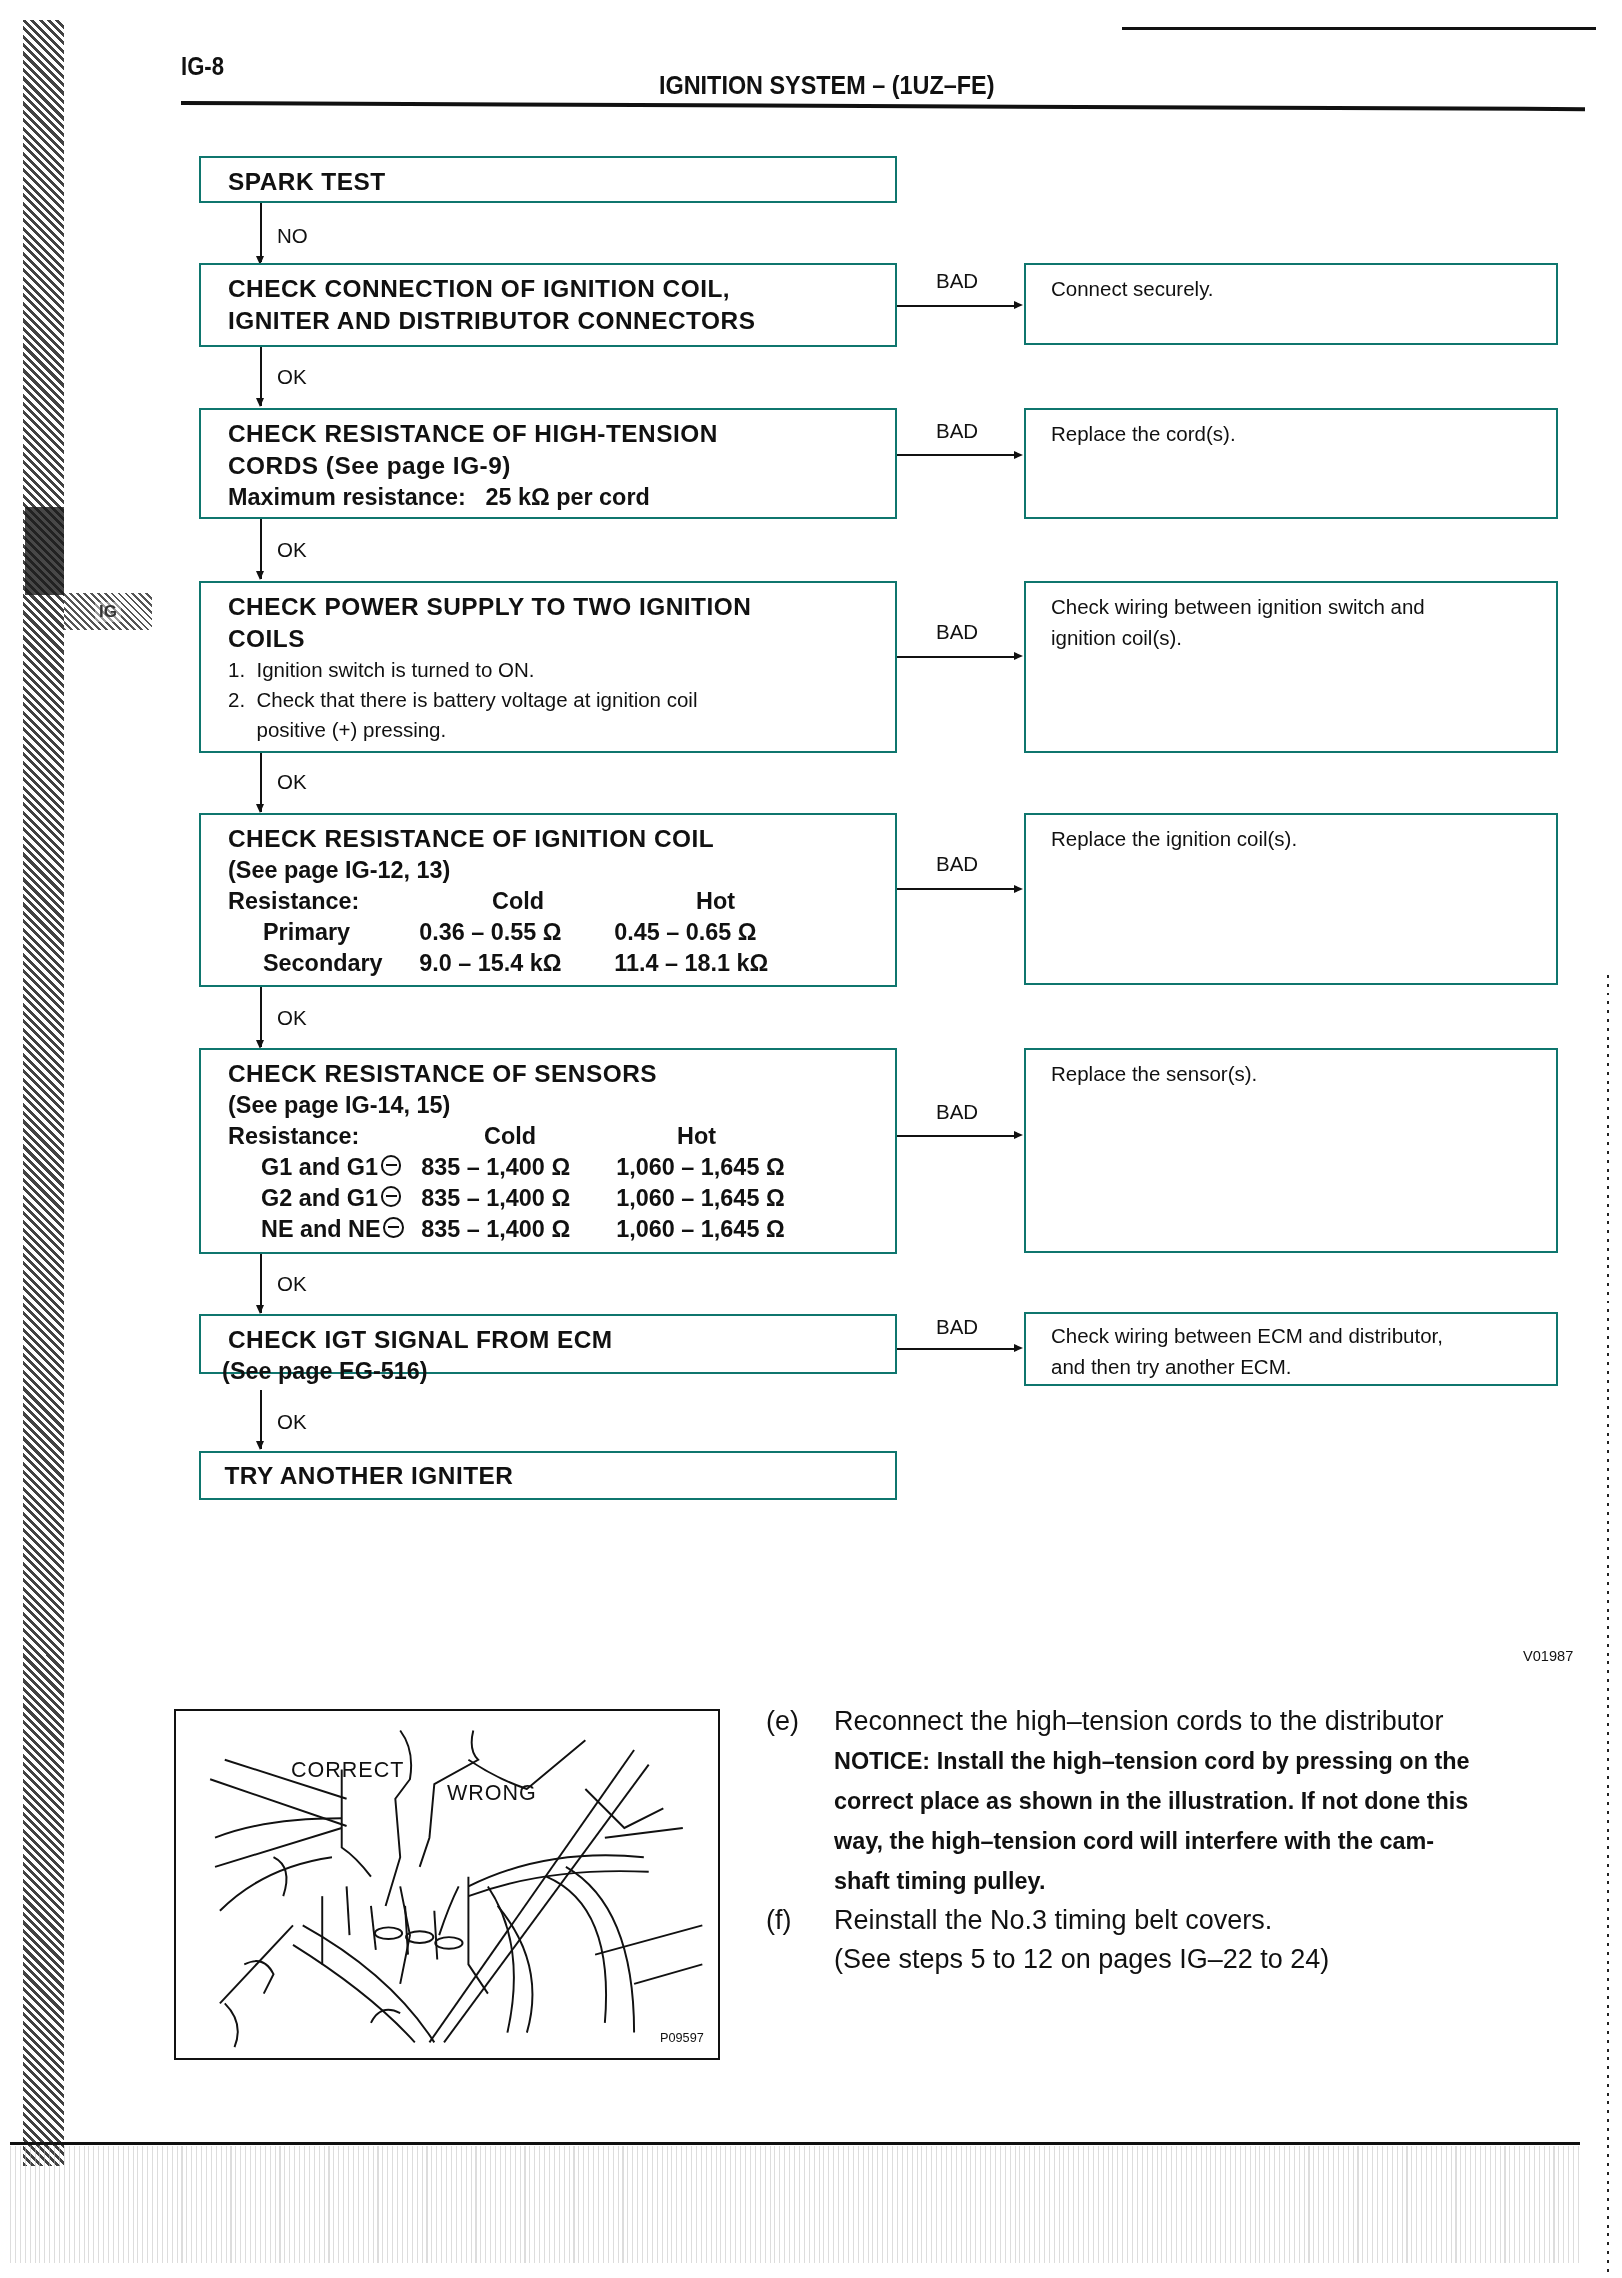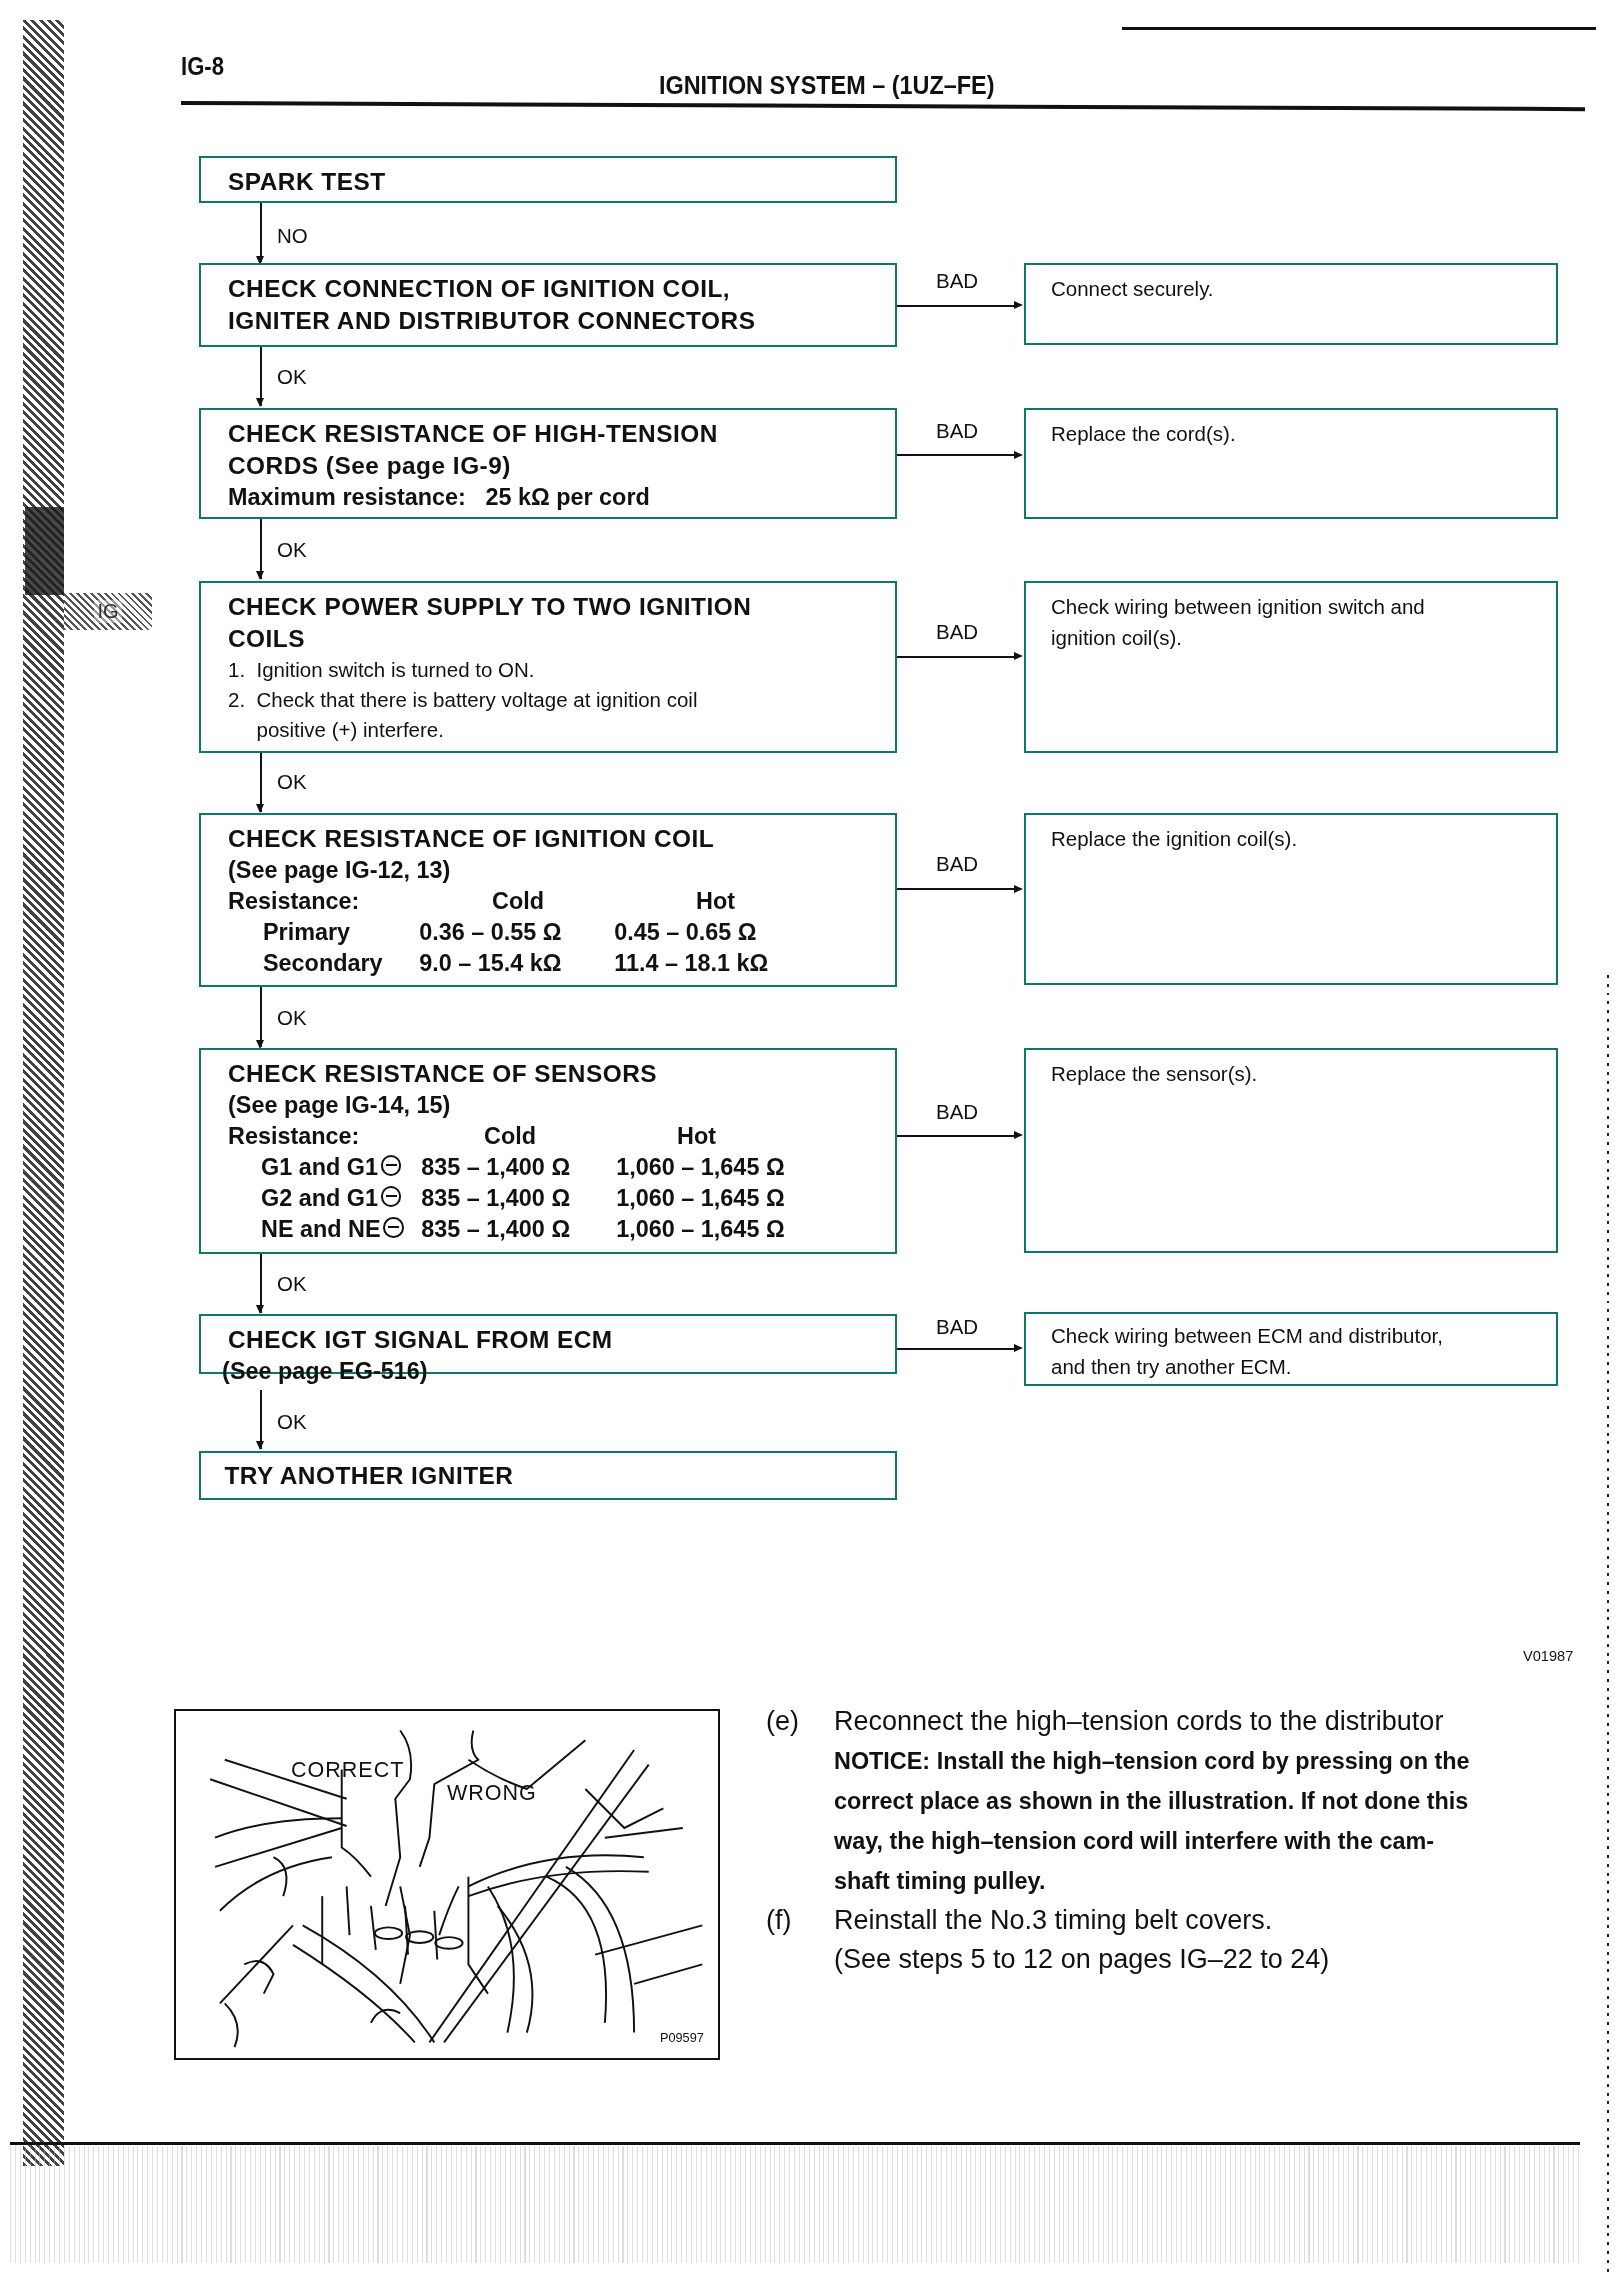--- a/index.html
+++ b/index.html
@@ -6,21 +6,21 @@
   body{width:1623px;height:2278px;position:relative;overflow:hidden;font-family:"Liberation Sans",sans-serif;color:#111;}
   .abs{position:absolute;}
   
   .strip{position:absolute;left:23.4px;top:19.5px;width:41px;height:2146px;
     background-image:repeating-linear-gradient(45deg,#222 0 2.9px,#fff 2.9px 5.9px),repeating-linear-gradient(-45deg,#222 0 2.9px,transparent 2.9px 5.9px);
     opacity:.85;}
   .strip-dark{position:absolute;left:25px;top:507px;width:39px;height:88px;background:#1a1a1a;opacity:.8;}
   .ig-tab{position:absolute;left:64px;top:593px;width:88px;height:37px;
     background-image:repeating-linear-gradient(45deg,#555 0 2px,#fff 2px 4.9px);
     display:flex;align-items:center;justify-content:center;}
-  .ig-tab span{font-weight:normal;font-size:20px;color:#333;background:rgba(255,255,255,.4);padding:0 3.9px;text-align:center;}
+  .ig-tab span{font-weight:bold;font-size:17px;color:#333;background:rgba(255,255,255,.4);padding:0 3.9px;text-align:center;}
   .page-num{left:181px;top:51px;font-size:26px;font-weight:bold;letter-spacing:0px;transform:scaleX(.85);transform-origin:left;}
   .page-title{left:659px;top:70px;font-size:26px;font-weight:bold;transform:scaleX(.9);transform-origin:left;white-space:nowrap;}
   .top-rule{left:181px;top:101px;width:1404px;height:3.9px;background:#111;transform:skewY(.25deg);transform-origin:left;}
   .top-rule2{left:1122px;top:27px;width:474px;height:2.9px;background:#111;}
   .box{position:absolute;border:2px solid #0f766e;box-sizing:border-box;background:#fff;}
   .lbox{left:199px;width:698px;padding:7.8px 0 0 27px;}
   .lbox .h{font-weight:bold;font-size:24.4px;letter-spacing:0.5px;line-height:32px;white-space:nowrap;}
   .lbox .s{font-weight:bold;font-size:23.4px;line-height:31px;white-space:nowrap;}
   .lbox .n{font-size:20.5px;line-height:30px;white-space:nowrap;}
   .rbox{left:1024px;width:534px;padding:7.8px 0 0 25px;font-size:20.5px;line-height:31px;}
@@ -96,21 +96,21 @@
   </div>
   <div class="vline" style="top:519px;height:60px;"></div>
   <div class="arrow-down" style="top:571px;"></div>
   <div class="lbl" style="left:277px;top:538px;">OK</div>
 
   <div class="box lbox" style="top:581px;height:172px;">
     <div class="h">CHECK POWER SUPPLY TO TWO IGNITION</div>
     <div class="h">COILS</div>
     <div class="n" style="white-space:pre;">1.  Ignition switch is turned to ON.</div>
     <div class="n" style="white-space:pre;">2.  Check that there is battery voltage at ignition coil</div>
-    <div class="n" style="white-space:pre;">     positive (+) interfere.</div>
+    <div class="n" style="white-space:pre;">     positive (+) pressing.</div>
   </div>
   <div class="hline" style="top:656px;"></div>
   <div class="arrow-right" style="top:652px;"></div>
   <div class="lbl" style="left:936px;top:620px;">BAD</div>
   <div class="box rbox" style="top:581px;height:172px;">
     <div>Check wiring between ignition switch and</div>
     <div>ignition coil(s).</div>
   </div>
   <div class="vline" style="top:753px;height:59px;"></div>
   <div class="arrow-down" style="top:804px;"></div>

